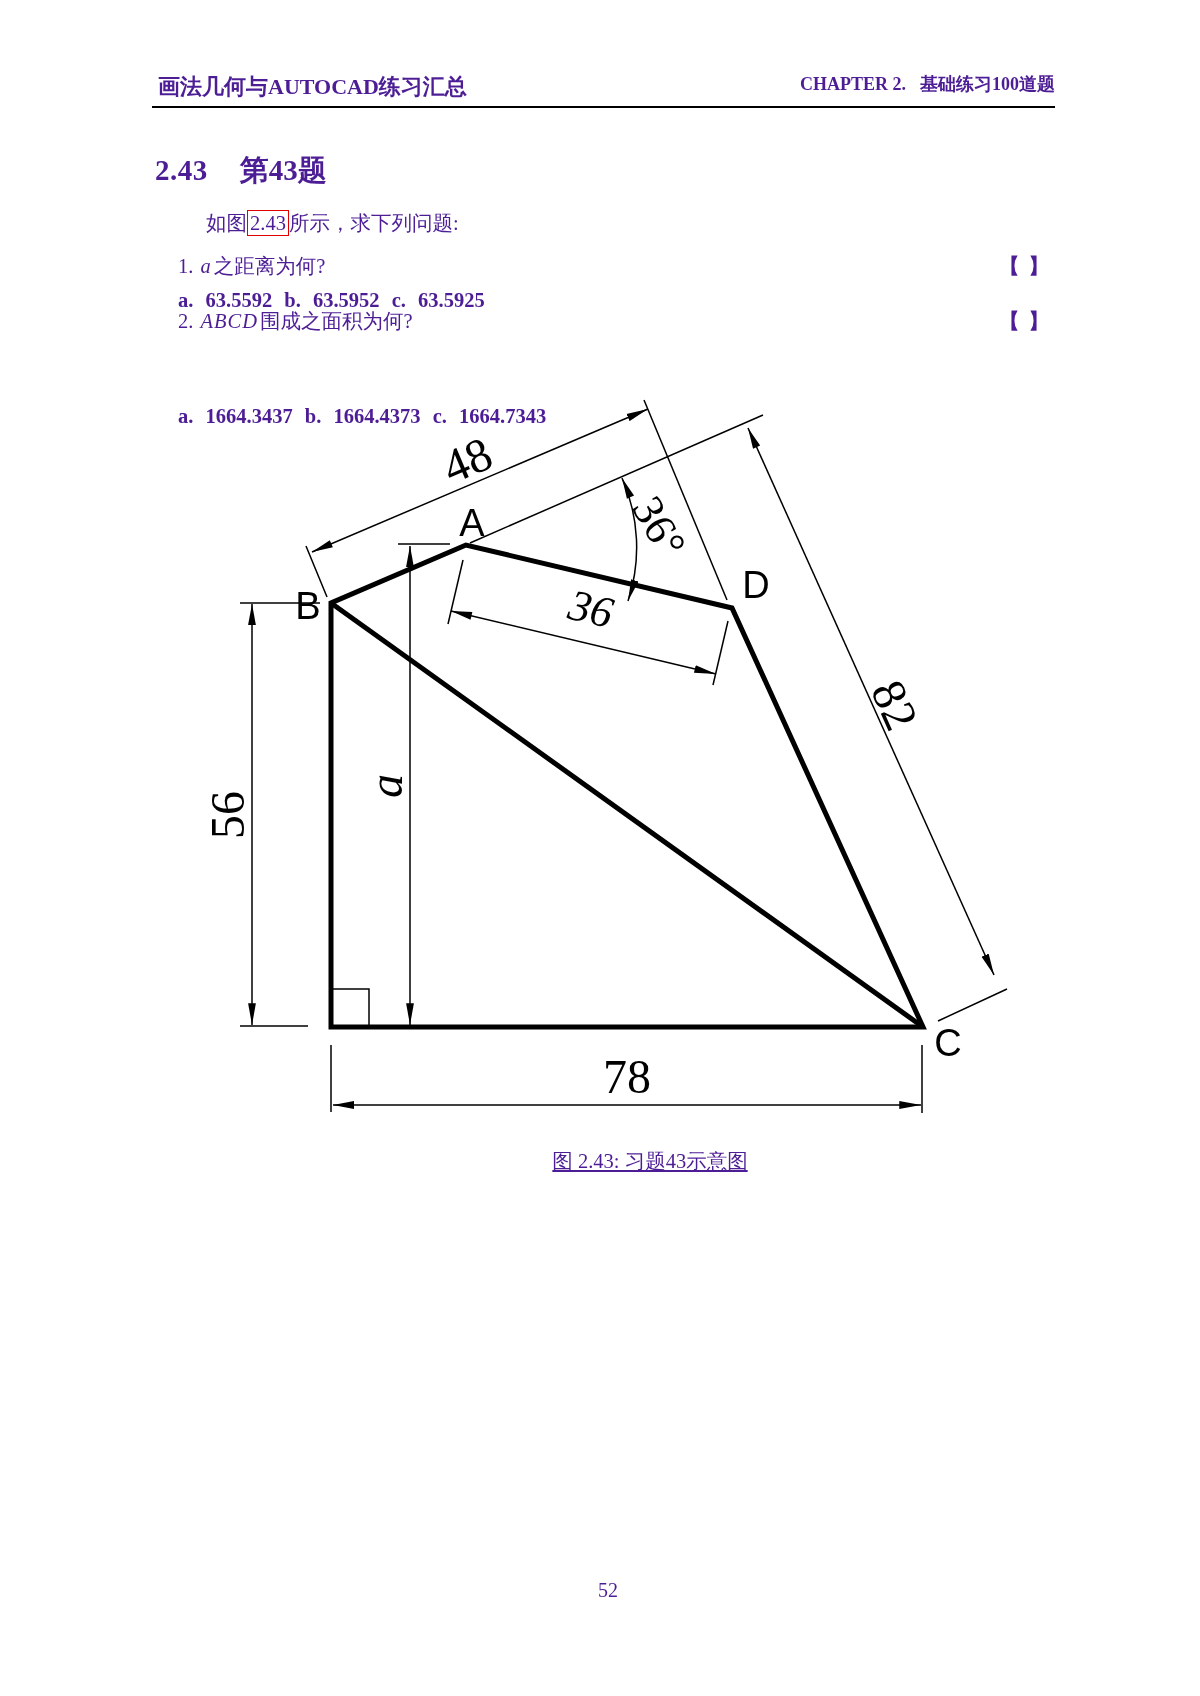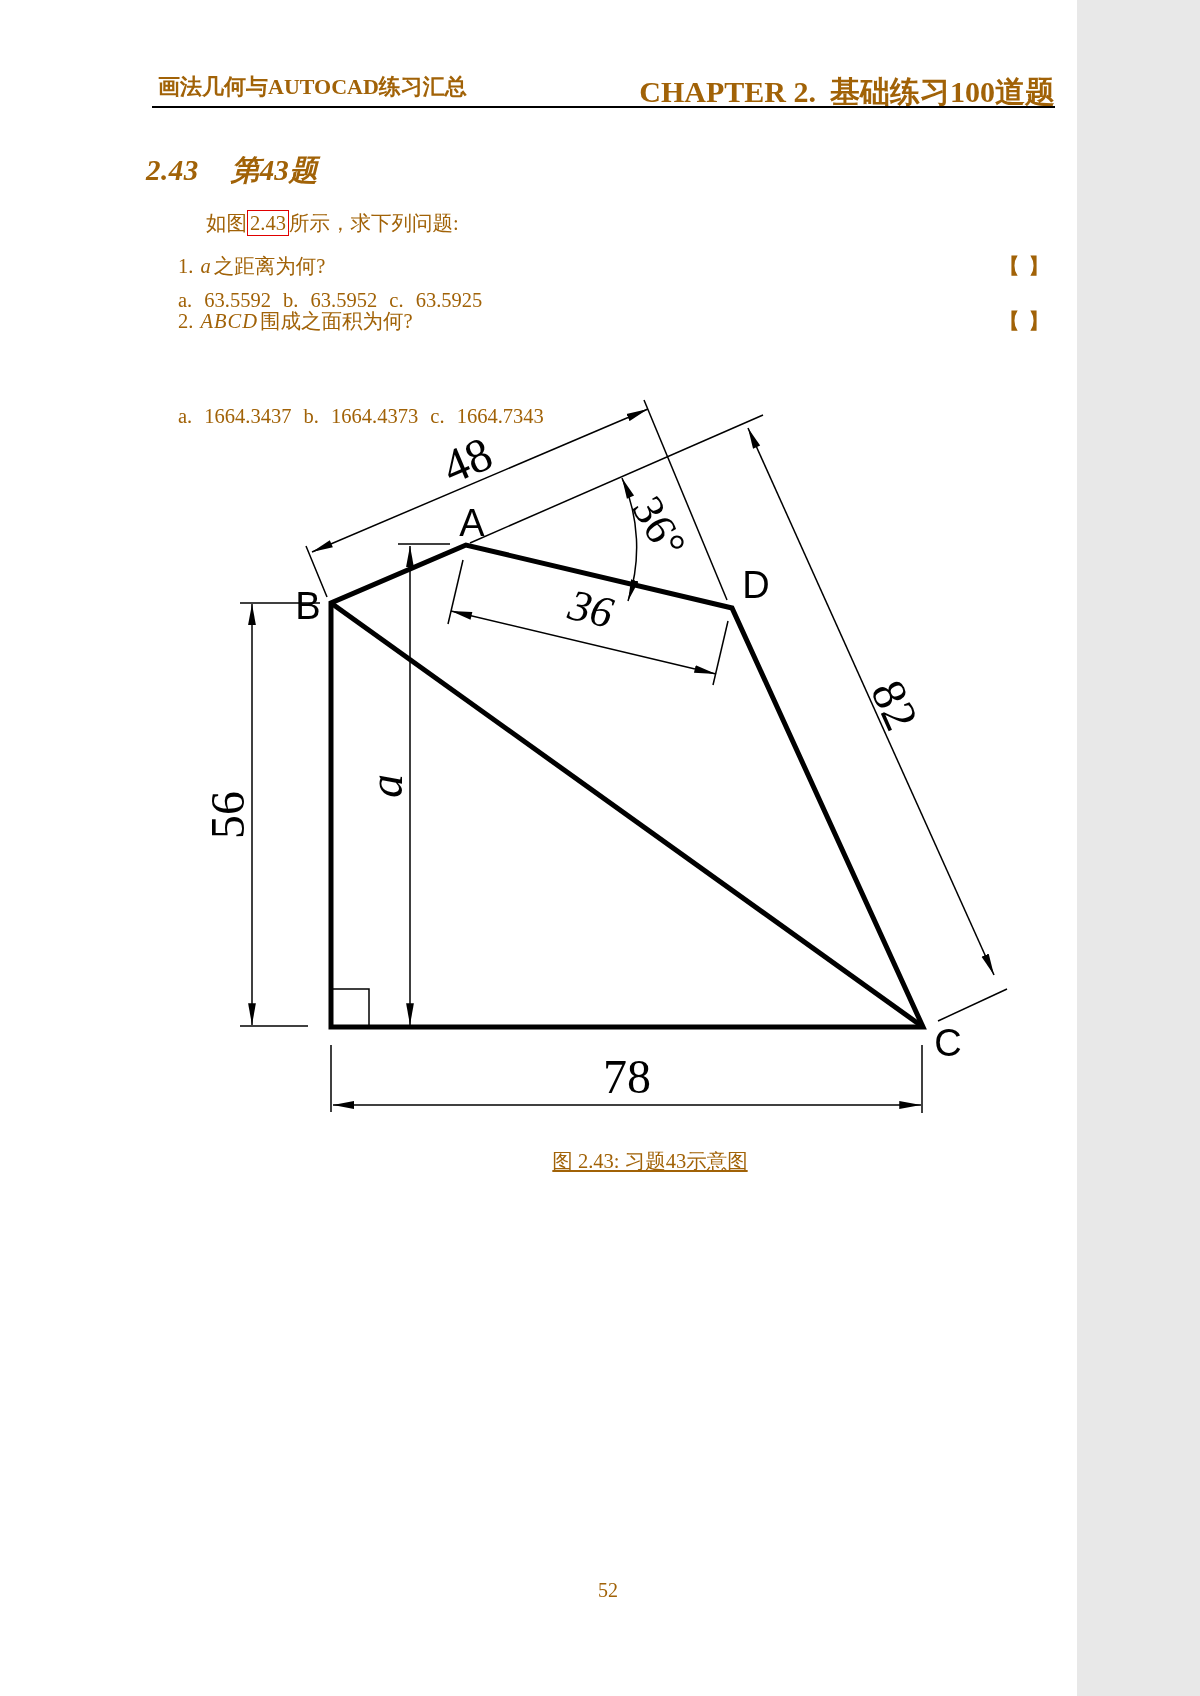--- a/index.html
+++ b/index.html
@@ -1,38 +1,38 @@
 <!DOCTYPE html>
 <html><head>
 <meta charset="utf-8">
 <style>
   html,body{margin:0;padding:0;background:#e8e8e8;}
   #page{
-    position:relative;width:1077px;height:1696px;background:#ffffff;
-    font-family:"Liberation Serif","DejaVu Serif",serif;color:#a16207;overflow:hidden;
+    position:relative;width:1200px;height:1696px;background:#ffffff;
+    font-family:"Liberation Serif","DejaVu Serif",serif;color:#4c1d95;overflow:hidden;
   }
   .abs{position:absolute;}
   
   #hdr-left{left:158px;top:72px;font-size:22px;font-weight:bold;}
-  #hdr-right{left:560px;top:72px;width:495px;text-align:right;font-size:30px;font-weight:bold;}
+  #hdr-right{left:560px;top:72px;width:495px;text-align:right;font-size:18px;font-weight:bold;}
   #hdr-right .gap{display:inline-block;width:14px;}
   #hdr-rule{left:152px;top:106px;width:903px;height:2px;background:#000;}
   
-  #sec-title{left:146px;top:151px;font-size:29px;font-weight:bold;font-style:italic;}
+  #sec-title{left:155px;top:151px;font-size:29px;font-weight:bold;}
   #sec-title .num{margin-right:32px;letter-spacing:0.5px;}
   
   .bodyline{font-size:20.5px;line-height:28px;white-space:pre;}
   #intro{left:178px;top:209px;margin-left:28px;}
   .figref{display:inline-block;border:1.5px solid #e00000;padding:0 2px;line-height:24px;}
   .qrow{left:178px;top:0;width:877px;}
   #q1{top:252px;} #opt1{top:286px;}
   #q2{top:307px;} #opt2{top:354px;margin-top:48px;}
   .mathvar{font-style:italic;letter-spacing:1px;margin:0 2px;}
   .bracket{position:absolute;right:4px;top:0;font-weight:600;letter-spacing:2px;}
-  .options{word-spacing:7px;}
+  .options{word-spacing:7px;font-weight:bold;}
   
   #caption{left:250px;top:1147px;width:800px;text-align:center;font-size:20.5px;text-decoration:underline;}
   #pagenum{left:208px;top:1579px;width:800px;text-align:center;font-size:20px;}
   
   #fig{left:0;top:0;}
   .thick{stroke:#000;stroke-width:5;fill:none;stroke-linejoin:miter;}
   .thin{stroke:#000;stroke-width:1.5;fill:none;}
   .dimnum{font-family:"Liberation Serif","DejaVu Serif",serif;font-size:48px;fill:#000;}
   .dimnum.it{font-style:italic;}
   .vlabel{font-family:"Liberation Sans","DejaVu Sans",sans-serif;font-size:38px;fill:#000;}

